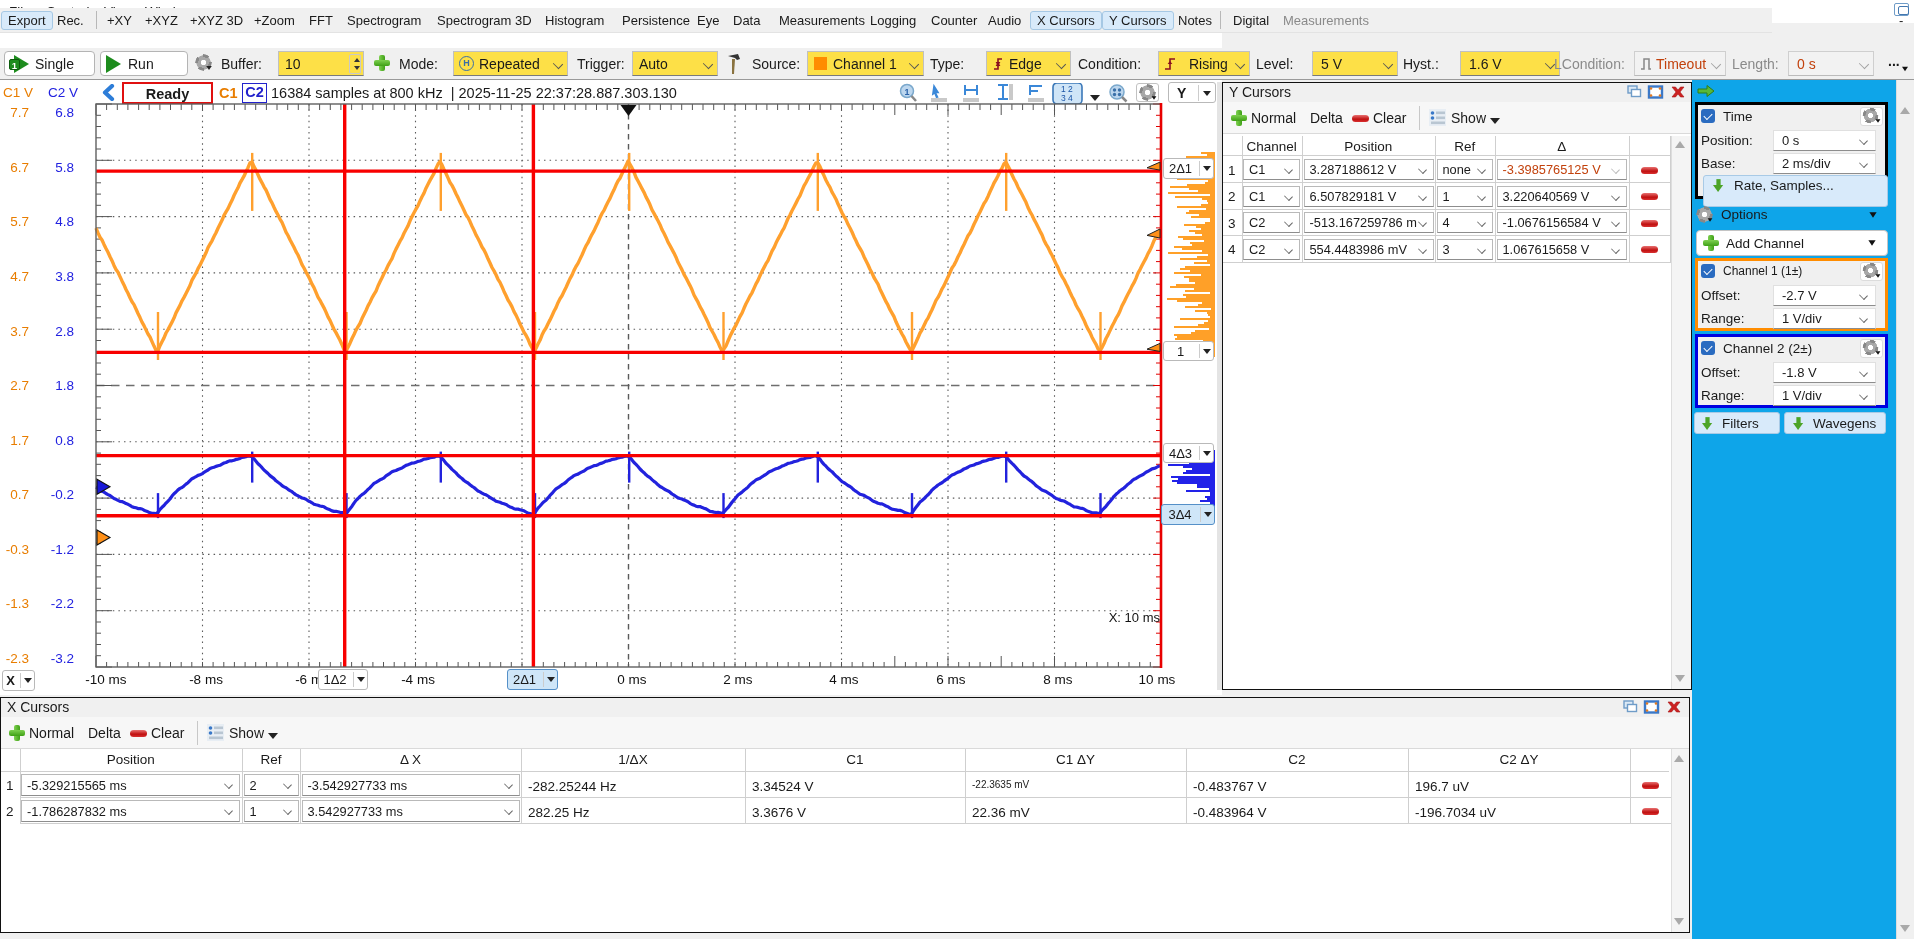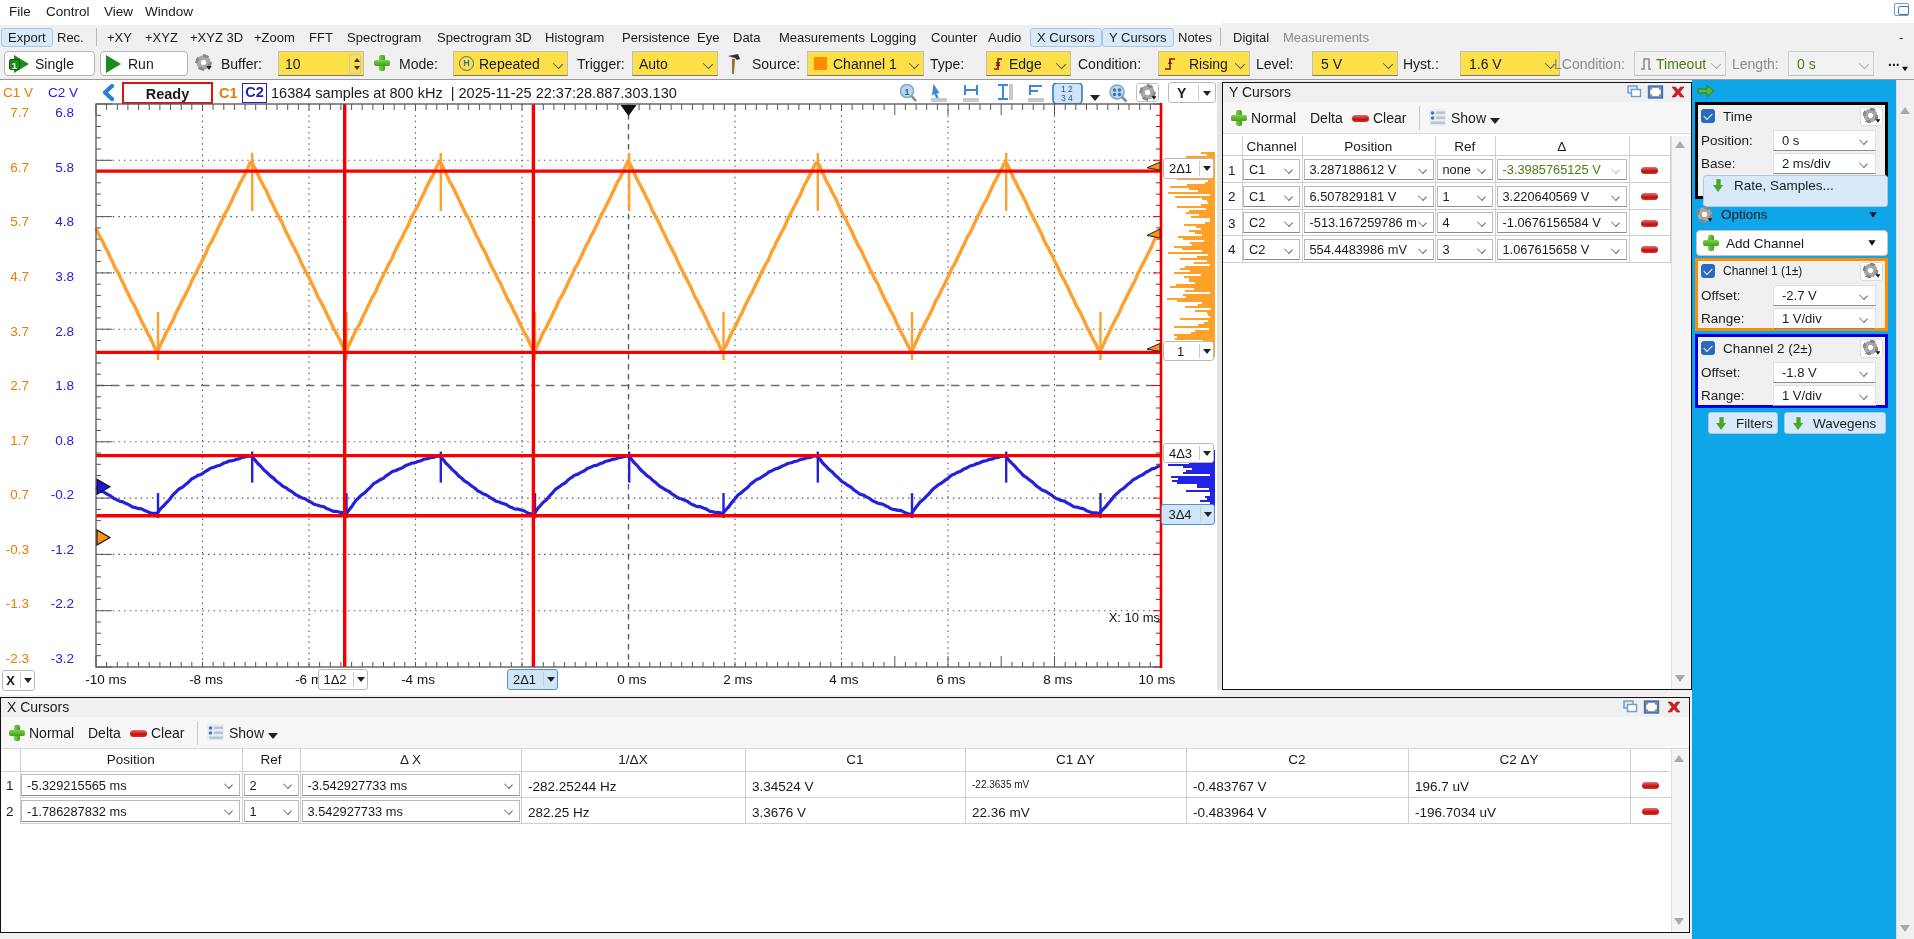--- a/index.html
+++ b/index.html
@@ -1,32 +1,32 @@
 <!DOCTYPE html>
 <html><head><meta charset="utf-8"><style>
 *{margin:0;padding:0;box-sizing:border-box}
 html,body{width:1914px;height:939px;overflow:hidden;background:#f0f0f0;
  font-family:"Liberation Sans",sans-serif;font-size:13px;color:#1a1a1a}
 .abs{position:absolute}
 .row1{left:0;top:0;width:1914px;height:23px;background:#fff}
 .row1 span{position:absolute;top:4px;font-size:13.5px}
-.row2{left:0;top:25px;width:1772px;height:25px;background:#f0f0f0;border-bottom:1px solid #e3e3e3}
+.row2{left:0;top:8px;width:1772px;height:25px;background:#f0f0f0;border-bottom:1px solid #e3e3e3}
 .row2 span{position:absolute;top:5px;font-size:13px;white-space:nowrap}
 .mhl{background:#d8eafa;border:1px solid #a6c8e4;border-radius:3px;padding:1px 6px;margin:-2px -7px}
 .vsep{position:absolute;top:3px;width:1px;height:18px;background:#b8b8b8}
 .row3{left:0;top:48px;width:1914px;height:32px;background:#f0f0f0;border-bottom:1px solid #9a9a9a}
 .btn{position:absolute;top:3px;height:25px;background:#fff;border:1px solid #b4b4b4;border-radius:4px;
  display:flex;align-items:center;font-size:14px}
 .lbl3{position:absolute;top:8px;font-size:14px;white-space:nowrap}
 .combo{position:absolute;top:3px;height:25px;background:#fde047;border:1px solid #c0c0c0;border-bottom:1px solid #7a7a7a;
  display:flex;align-items:center;font-size:14px}
 .chev{position:absolute;right:5px;top:8px;width:8px;height:8px;border-right:1.6px solid #555;border-bottom:1.6px solid #555;transform:rotate(45deg) scale(1,.82);transform-origin:center}
 .chev2{position:absolute;width:7px;height:7px;border-right:1.5px solid #666;border-bottom:1.5px solid #666;transform:rotate(45deg) scale(1,.8)}
 .gray{color:#8a8a8a}
-.graybox{background:#f2f2f2;color:#4d7c0f;border-color:#cfcfcf;border-bottom-color:#bbb}
+.graybox{background:#f2f2f2;color:#c2410c;border-color:#cfcfcf;border-bottom-color:#bbb}
 .statusrow{left:0;top:0;width:1222px;height:695px;background:#fff}
 .ycur{left:1222px;top:82px;width:470px;height:608px;background:#fff;border:1.5px solid #111}
 .xcur{left:0px;top:697px;width:1690px;height:236px;background:#fff;border:1.5px solid #111}
 .ptitle{position:absolute;left:0;top:0;width:100%;height:19px;background:#f0f0f0;font-size:14px;padding:1px 6px}
 .ptool{position:absolute;left:0;width:100%;height:32px;background:#f7f7f7;border-bottom:1px solid #dadada}
 .cell-combo{position:absolute;background:#fff;border:1px solid #b9b9b9;border-bottom:1px solid #8d8d8d;font-size:12.8px;display:flex;align-items:center;padding-left:5px;white-space:nowrap;overflow:hidden}
 .gline{position:absolute;background:#cfcfcf}
 .pill{position:absolute;width:17px;height:7px;border-radius:3.5px;background:linear-gradient(#e87070,#c01010 60%,#d83030)}
 .sidebar{left:1692px;top:80px;width:204px;height:859px;background:#0ea5e9}
 .sbcombo{position:absolute;left:81px;width:103px;height:21px;background:#fff;border:1px solid #e0e0e0;border-bottom:1px solid #8d8d8d;font-size:13px;padding:2px 0 0 8px}
@@ -863,21 +863,21 @@
     <div style="position:absolute;left:3px;top:254px;width:193px;height:74px;border:3px solid #0000e0;background:#f0f0f0"></div>
     <span class="checkbox" style="left:9px;top:261px"></span>
     <span style="position:absolute;left:31px;top:261px;font-size:13.5px">Channel 2 (2±)</span>
     <span class="gearbtn" style="left:168px;top:259px"></span>
     <span class="gear" style="position:absolute;left:171px;top:260px;transform:scale(.95)"></span>
     <span class="garrow" style="left:182px;top:270px;transform:scale(.6)"></span>
     <span class="sblabel" style="top:285px">Offset:</span>
     <div class="sbcombo" style="top:282px">-1.8 V<span class="chev2" style="right:8px;top:6px"></span></div>
     <span class="sblabel" style="top:308px">Range:</span>
     <div class="sbcombo" style="top:305px">1 V/div<span class="chev2" style="right:8px;top:6px"></span></div>
-    <div class="bluebtn" style="left:16px;top:332px;width:70px;height:22px">
+    <div class="bluebtn" style="left:2px;top:332px;width:86px;height:22px">
       <span class="gdown" style="position:absolute;left:6px;top:3px;transform:scale(.85)"></span>
       <span style="position:absolute;left:27px;top:3px">Filters</span>
     </div>
     <div class="bluebtn" style="left:92px;top:332px;width:102px;height:22px">
       <span class="gdown" style="position:absolute;left:7px;top:3px;transform:scale(.85)"></span>
       <span style="position:absolute;left:28px;top:3px">Wavegens</span>
     </div>
   </div>
 
 <div class="abs" style="left:1896px;top:80px;width:18px;height:859px;background:#f0f0f0;border-left:1px solid #ddd">

